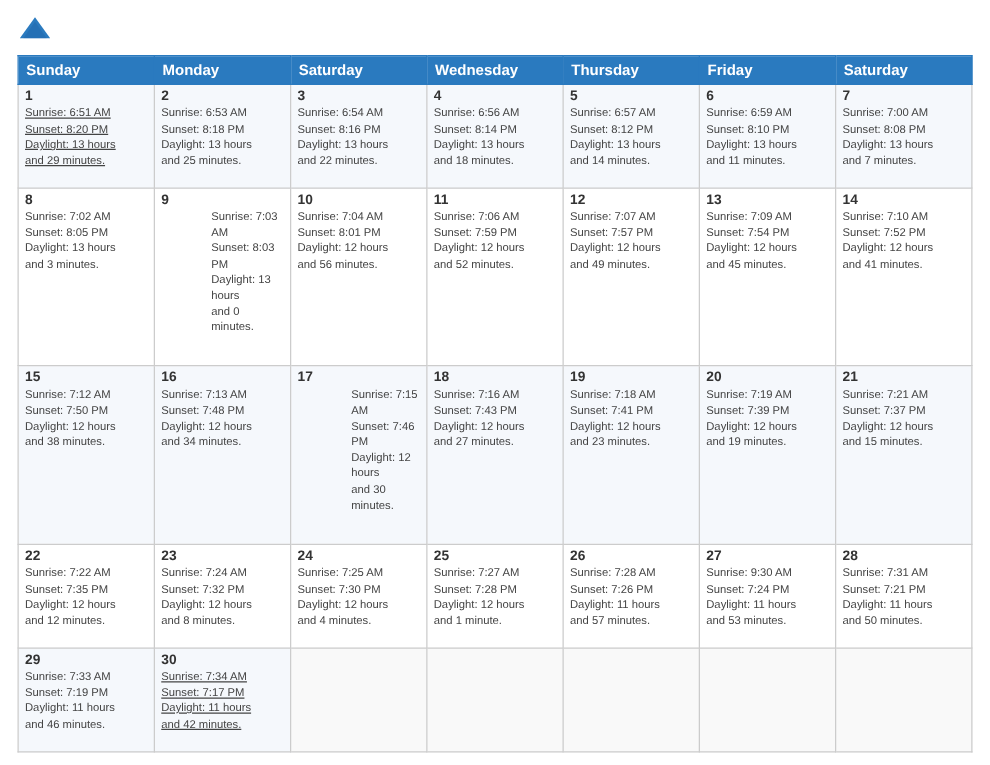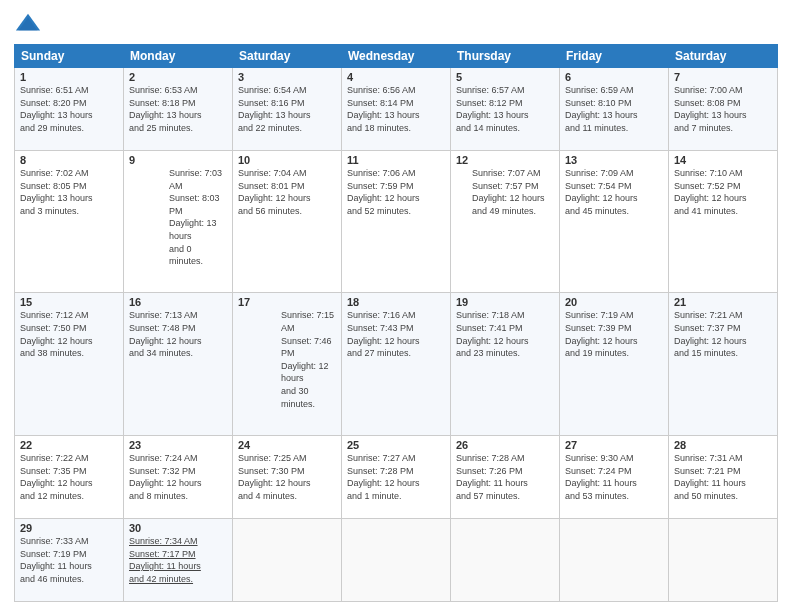--- a/index.html
+++ b/index.html
@@ -135,21 +135,21 @@
           <th>Wednesday</th>
           <th>Thursday</th>
           <th>Friday</th>
           <th>Saturday</th>
         </tr>
     </thead>
     <tbody id="calendar-body">
     <tr>
           <td>
             <span class="day-num">1</span>
-            <div class="day-info" style="white-space: pre-line;">Sunrise: 6:51 AM
+            <div class="day-info" style="white-space: pre-line; text-decoration: underline;">Sunrise: 6:51 AM
 Sunset: 8:20 PM
 Daylight: 13 hours
 and 29 minutes.</div>
           </td>
           <td>
             <span class="day-num">2</span>
             <div class="day-info" style="white-space: pre-line;">Sunrise: 6:53 AM
 Sunset: 8:18 PM
 Daylight: 13 hours
 and 25 minutes.</div>
@@ -214,21 +214,21 @@
           </td>
           <td>
             <span class="day-num">11</span>
             <div class="day-info" style="white-space: pre-line;">Sunrise: 7:06 AM
 Sunset: 7:59 PM
 Daylight: 12 hours
 and 52 minutes.</div>
           </td>
           <td>
             <span class="day-num">12</span>
-            <div class="day-info" style="white-space: pre-line; margin-left: 16px;">Sunrise: 7:07 AM
+            <div class="day-info" style="white-space: pre-line;">Sunrise: 7:07 AM
 Sunset: 7:57 PM
 Daylight: 12 hours
 and 49 minutes.</div>
           </td>
           <td>
             <span class="day-num">13</span>
             <div class="day-info" style="white-space: pre-line;">Sunrise: 7:09 AM
 Sunset: 7:54 PM
 Daylight: 12 hours
 and 45 minutes.</div>

